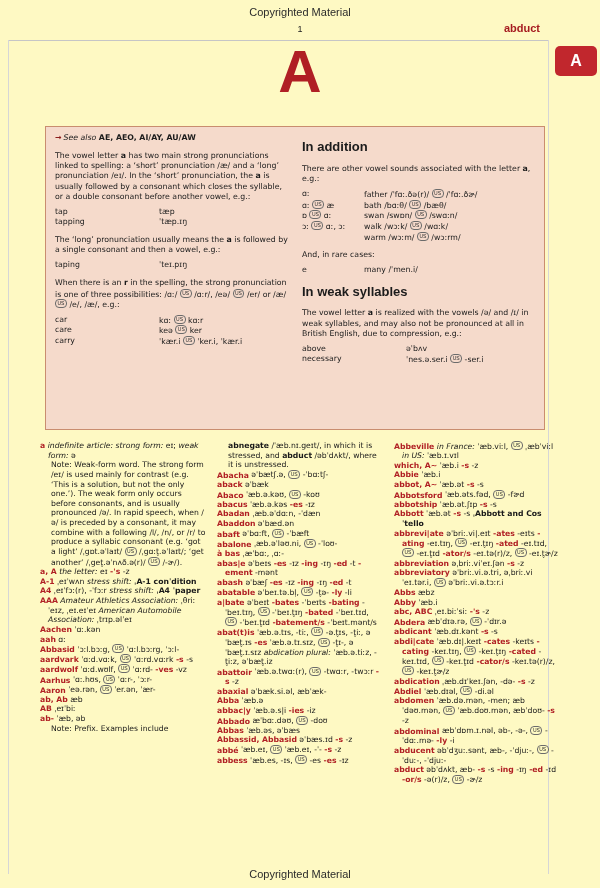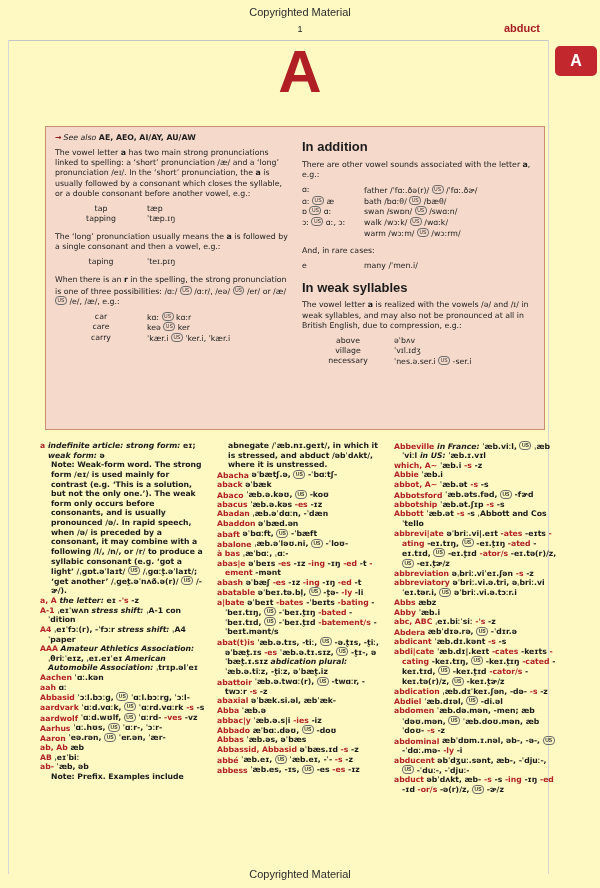--- a/index.html
+++ b/index.html
@@ -21,34 +21,34 @@
 
   
   .panel{position:absolute;top:126px;left:45px;width:500px;height:304px;background:#f5dacb;
          border:1px solid #c98d6f;overflow:hidden;box-sizing:border-box;}
   .panel-title{background:#ebc2ac;font-weight:bold;font-size:10.5px;color:#141414;padding:4px 9px 3px;}
   .panel-body{display:flex;gap:14px;padding:6px 9px;font-family:"DejaVu Sans",sans-serif;
               font-size:7.8px;line-height:1.3;color:#1b1b1b;}
   .pcol{flex:1;min-width:0;}
   .see-also{margin:0 0 5px;}
   .arrow{font-weight:bold;color:#8c1d1d;margin-right:2px;}
-  .ppara{margin:0 0 4px;}
+  .ppara{margin:8px 0 4px;}
   .phead{font-weight:bold;margin:6px 0 4px;font-size:13px;font-family:"Liberation Sans",sans-serif;}
   .pairs{margin:5px 0 8px;}
   .pair{display:flex;}
-  .pw{width:92px;flex:none;text-align:center;}
+  .pw{width:104px;flex:none;}
   .srow{display:flex;}
   .ss{width:62px;flex:none;}
   .se{flex:1;min-width:0;}
   .rare{margin:8px 0 3px;}
 
   
   .dict{position:absolute;top:441px;left:40px;right:40px;bottom:26px;display:flex;gap:11px;
         overflow:hidden;font-family:"DejaVu Sans",sans-serif;font-size:7.7px;line-height:1.25;color:#191919;}
-  .dcol{flex:1;min-width:0;overflow-wrap:break-word;font-weight:bold;}
+  .dcol{flex:1;min-width:0;overflow-wrap:break-word;}
   .entry{margin:0;padding-left:8px;text-indent:-8px;}
   .entry.note{padding-left:11px;text-indent:0;}
   .hw{color:#b01f24;}
   .sfx{color:#b01f24;}
   i{font-style:italic;}
   .us{display:inline-block;font-size:5px;line-height:5px;border:1px solid #6b6b6b;border-radius:4px;
       padding:1px 1.5px;vertical-align:1.5px;color:#2d2d2d;font-family:"Liberation Sans",sans-serif;
       text-indent:0;}
   .bottom-copy{position:absolute;bottom:8px;left:0;right:0;text-align:center;font-size:11px;color:#2b2b2b;}
 </style>
@@ -159,24 +159,20 @@
           </div>
         <div class="phead">In weak syllables</div>
         <div class="ppara rich">The vowel letter <b>a</b> is realized with the vowels /ə/ and /ɪ/ in weak syllables, and may also not be pronounced at all in British English, due to compression, e.g.:</div>
         <div class="pairs">
 
             <div class="pair">
               <span class="pw">above</span>
               <span class="pp rich">əˈbʌv</span>
             </div>
 
-            <div class="pair">
-              <span class="pw">village</span>
-              <span class="pp rich">ˈvɪl.ɪdʒ</span>
-            </div>
 
             <div class="pair">
               <span class="pw">necessary</span>
               <span class="pp rich">ˈnes.ə.ser.i <span class="us">US</span> -ser.i</span>
             </div>
           </div>
       </div>
 
     </div>
   </div>

